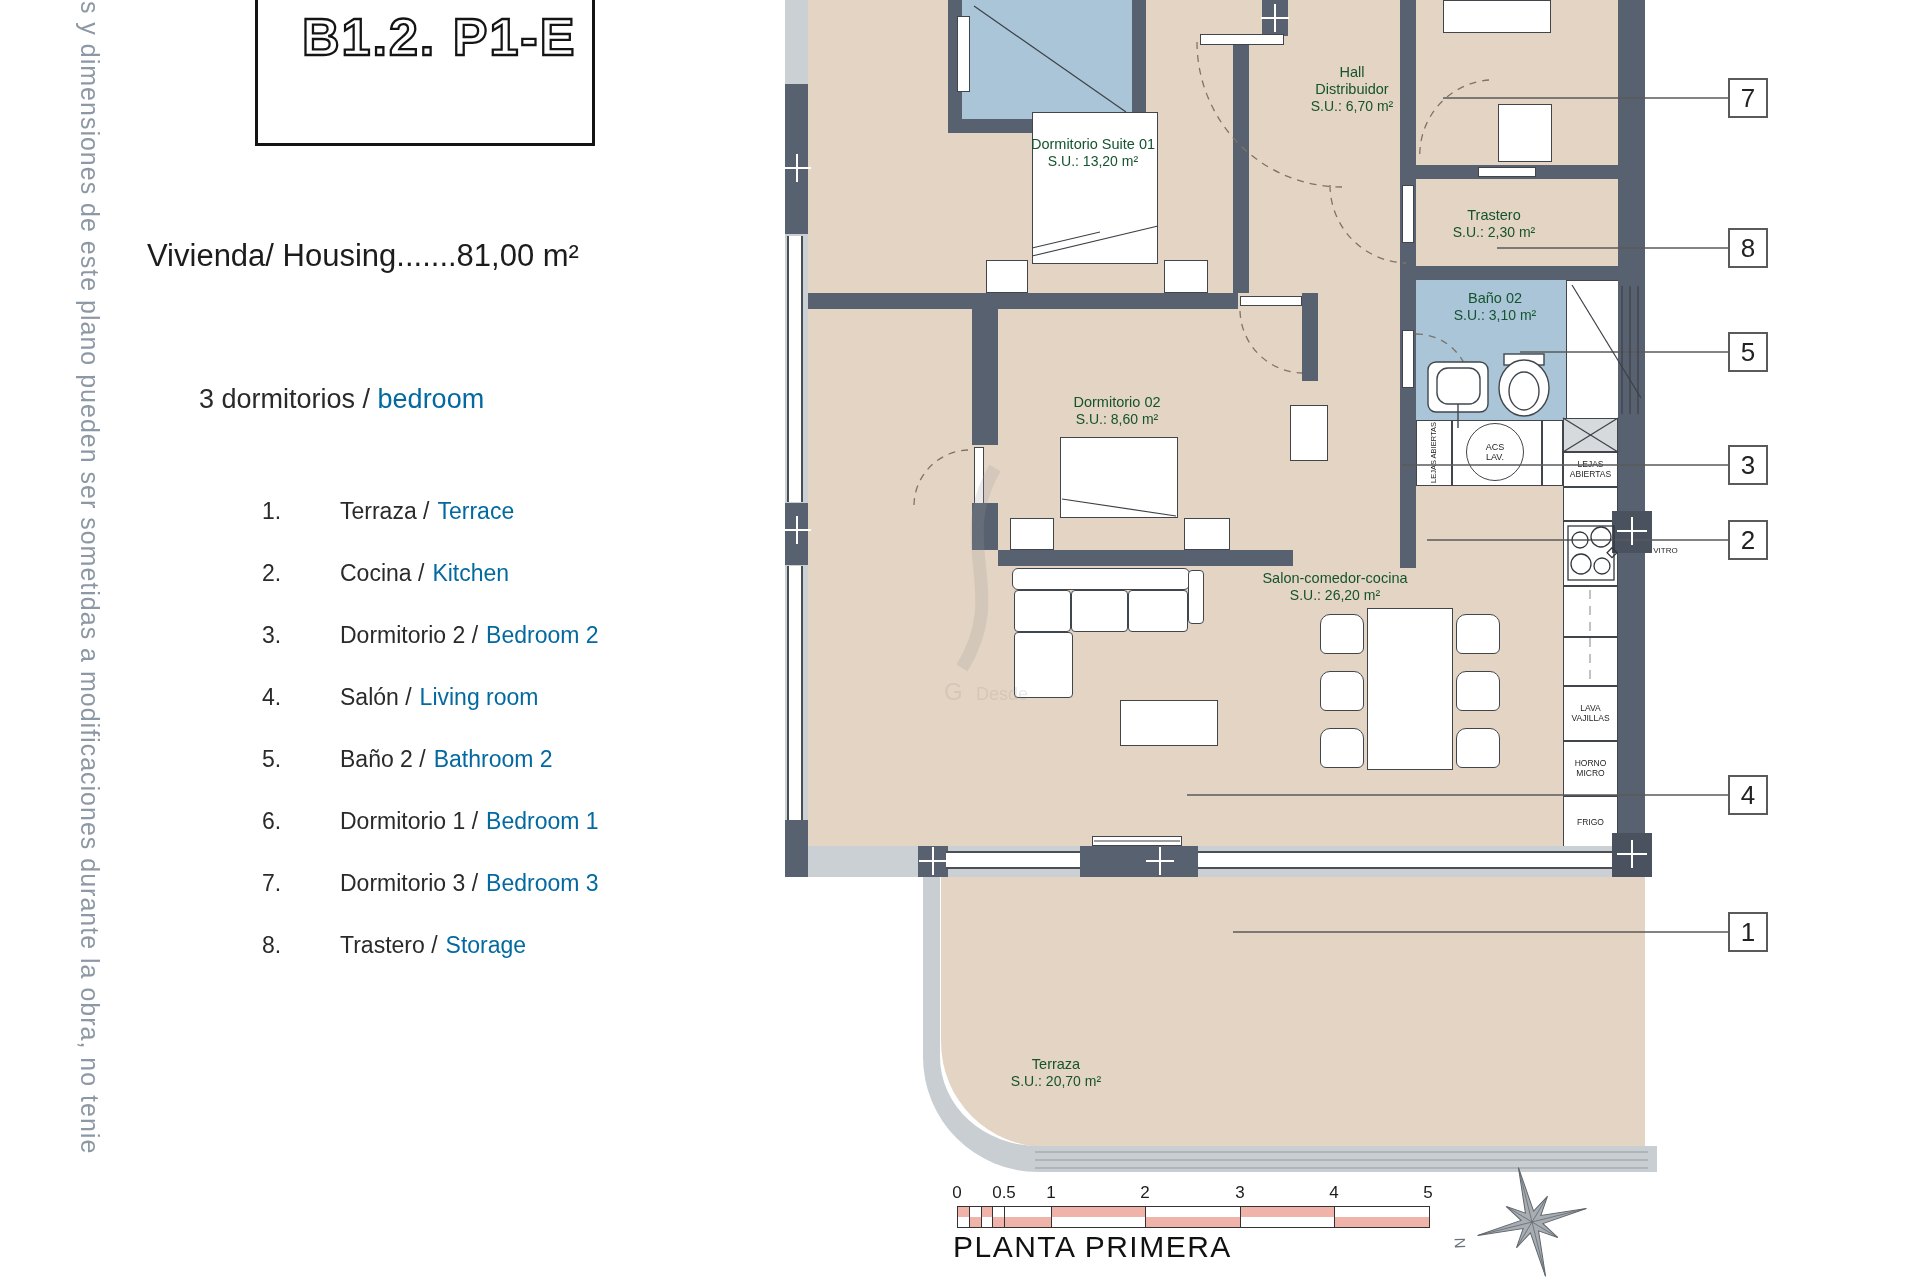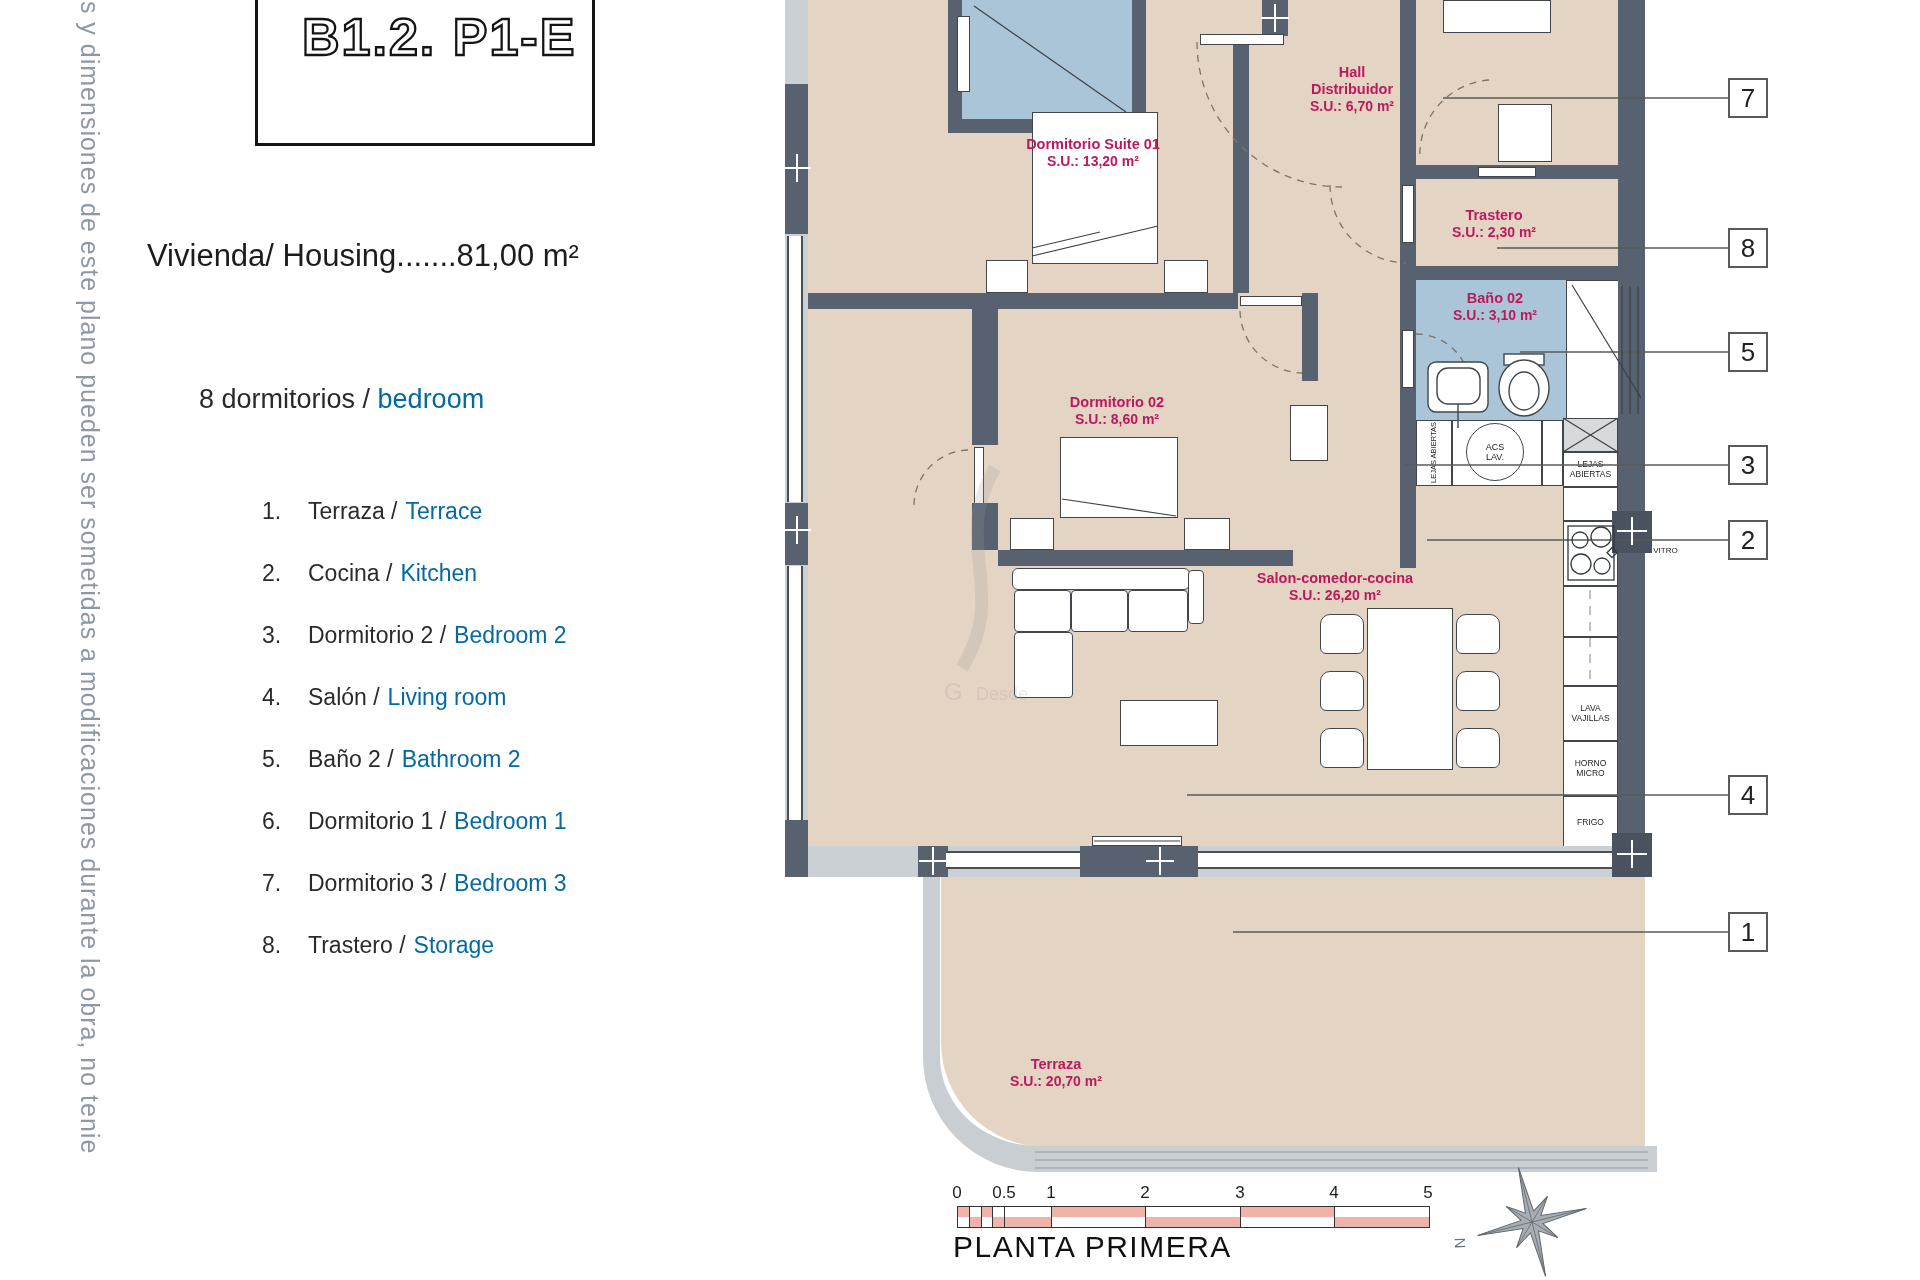--- a/index.html
+++ b/index.html
@@ -14,28 +14,28 @@
              background:#fff;border:3px solid #141414;box-sizing:border-box;
              padding:36px 0 0 44px;}
   .title-box div{font-weight:bold;font-size:52px;line-height:56px;letter-spacing:2px;
                  color:#fff;-webkit-text-stroke:2.3px #141414;}
   .summary{position:absolute;left:147px;top:232px;font-size:31px;line-height:47px;color:#1c1c1c;}
   .bedline{position:absolute;left:199px;top:384px;font-size:27px;color:#2a2a2a;}
   .orange{color:#0369a1;}
   .legend{position:absolute;left:262px;top:498px;font-size:23px;color:#2a2a2a;}
   .lrow{height:62px;display:flex;align-items:flex-start;}
   .lnum{width:46px;}
-  .les{margin-right:8px;}
+  .les{margin-right:8px;margin-left:32px;}
   
   .floor{background:#e4d4c4;}
   .wall{background:#57616f;}
   .band{background:#cbd0d4;}
   .wet{background:#abc5d8;}
   .white{background:#fff;border:1.5px solid #41464d;box-sizing:border-box;}
-  .lbl{position:absolute;text-align:center;color:#be185d;font-weight:bold;}
+  .lbl{position:absolute;text-align:center;color:#14532d;}
   .lbl .nm{font-size:14.5px;line-height:17px;}
   .lbl .ar{font-size:14px;line-height:16px;}
   .cell{position:absolute;background:#fff;border:1.2px solid #41464d;box-sizing:border-box;
         font-size:8.5px;line-height:9.5px;text-align:center;color:#1e1e1e;
         display:flex;align-items:center;justify-content:center;}
   .callout{position:absolute;width:40px;height:40px;background:#fff;border:2px solid #5a5a5a;
            box-sizing:border-box;font-size:26px;color:#222;display:flex;align-items:center;
            justify-content:center;}
   .tick{position:absolute;width:44px;text-align:center;font-size:17px;color:#1c1c1c;}
   .sbar{position:absolute;left:957px;top:1206px;width:471px;height:20px;border:1px solid #333;
@@ -55,21 +55,21 @@
 
   <div class="title-box">
     <div>B1.2. P1-E</div>
   </div>
 
   <div class="summary">
     <div>Vivienda/ Housing.......81,00 m²</div>
   </div>
 
   <div class="bedline">
-    <span>8 dormitorios /</span>
+    <span>3 dormitorios /</span>
     <span class="orange">bedroom</span>
   </div>
 
   <div class="legend">
     <div class="lrow">
         <span class="lnum">1.</span>
         <span class="les">Terraza /</span>
         <span class="orange">Terrace</span>
       </div>
     <div class="lrow">

